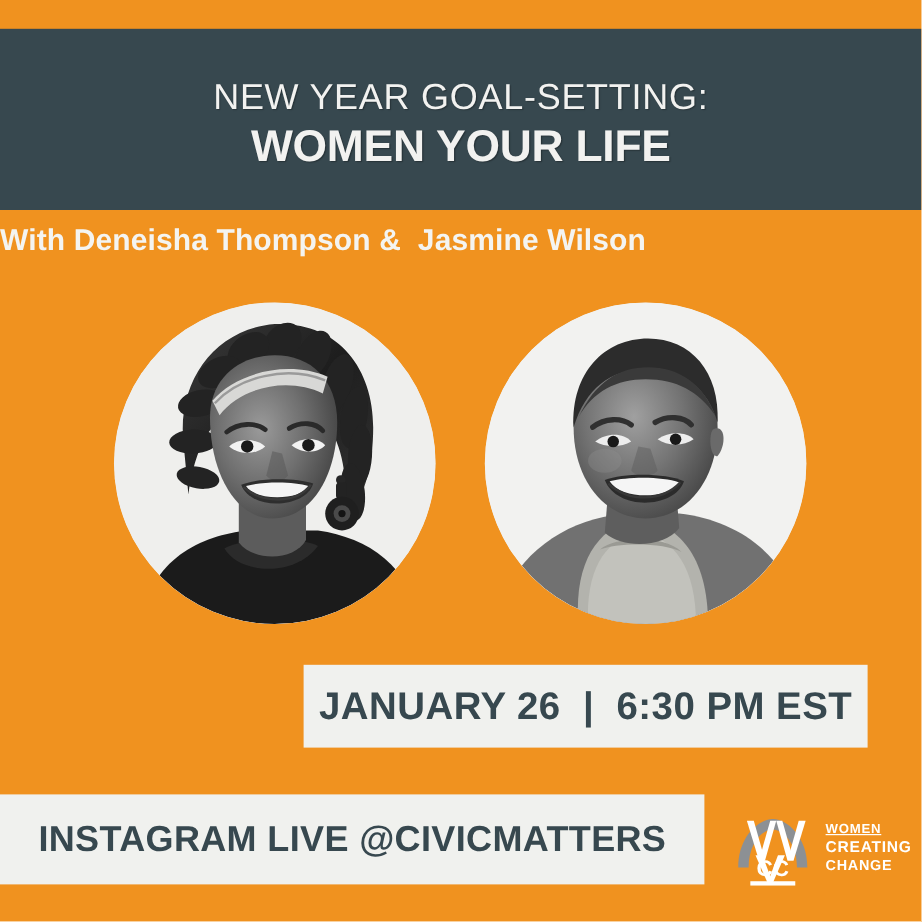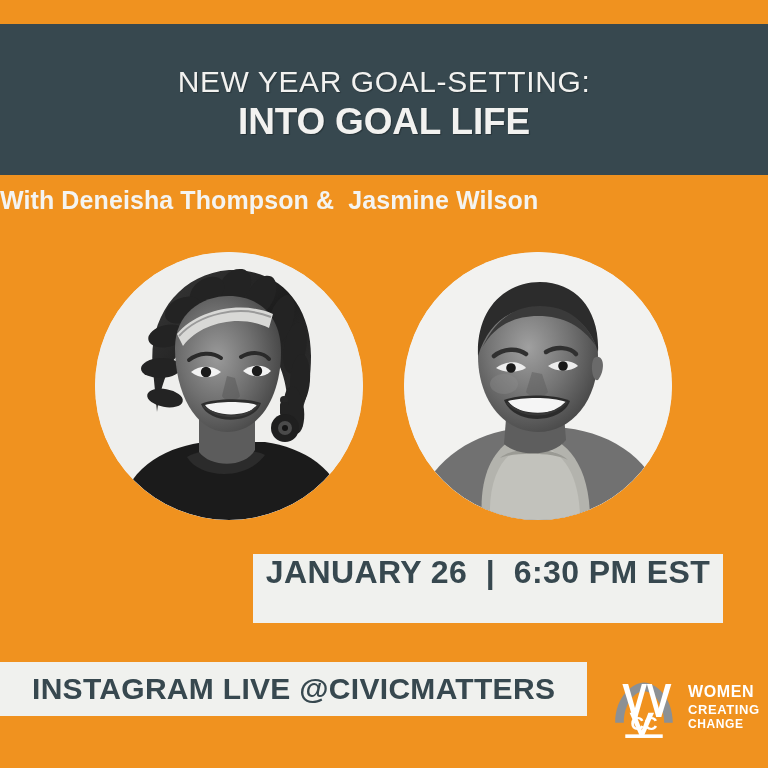--- a/index.html
+++ b/index.html
@@ -94,38 +94,38 @@
 
   
   .date-band {
     position: absolute;
     left: 253px;
     top: 554px;
     width: 470px;
     height: 69px;
     background: #F0F1EE;
     display: flex;
-    align-items: flex-start;
+    align-items: center;
     justify-content: center;
   }
   .date-text {
     color: #37484F;
     font-size: 32px;
     font-weight: 700;
     letter-spacing: 0.4px;
     white-space: pre;
   }
 
   
   .ig-band {
     position: absolute;
     left: 0;
     top: 662px;
     width: 587px;
-    height: 54px;
+    height: 75px;
     background: #F0F1EE;
     display: flex;
     align-items: center;
   }
   .ig-text {
     color: #37484F;
     font-size: 30px;
     font-weight: 700;
     letter-spacing: 0.3px;
     margin-left: 32px;
@@ -143,32 +143,32 @@
     align-items: center;
   }
   .logo-mark { width: 72px; height: 72px; flex: 0 0 auto; }
   .logo-words {
     margin-left: 8px;
     color: #FFFFFF;
     font-weight: 700;
     line-height: 1.22;
     letter-spacing: 0.6px;
   }
-  .logo-w1 { font-size: 16px; }
+  .logo-w1 { font-size: 11px; text-decoration: underline; }
   .logo-w2 { font-size: 13px; }
   .logo-w3 { font-size: 12px; }
 </style>
 </head>
 <body>
 
 <div id="poster">
 
   <div class="header-banner">
     <div class="title-line1">NEW YEAR GOAL-SETTING:</div>
-    <div class="title-line3">INTO GOAL LIFE</div>
+    <div class="title-line3">WOMEN YOUR LIFE</div>
   </div>
 
   <div class="presenters">With Deneisha Thompson &amp;  Jasmine Wilson</div>
 
   <div class="portrait left">
     <svg viewBox="0 0 268 268" xmlns="http://www.w3.org/2000/svg">
       <defs>
         <clipPath id="clipL">
             <circle cx="134" cy="134" r="134"></circle>
           </clipPath>

